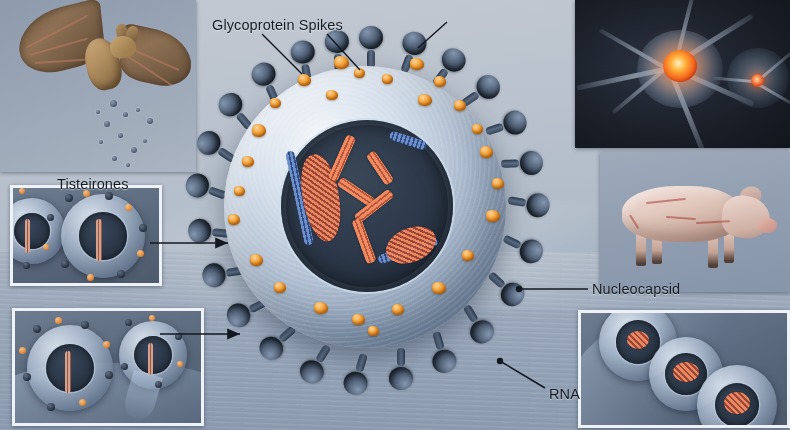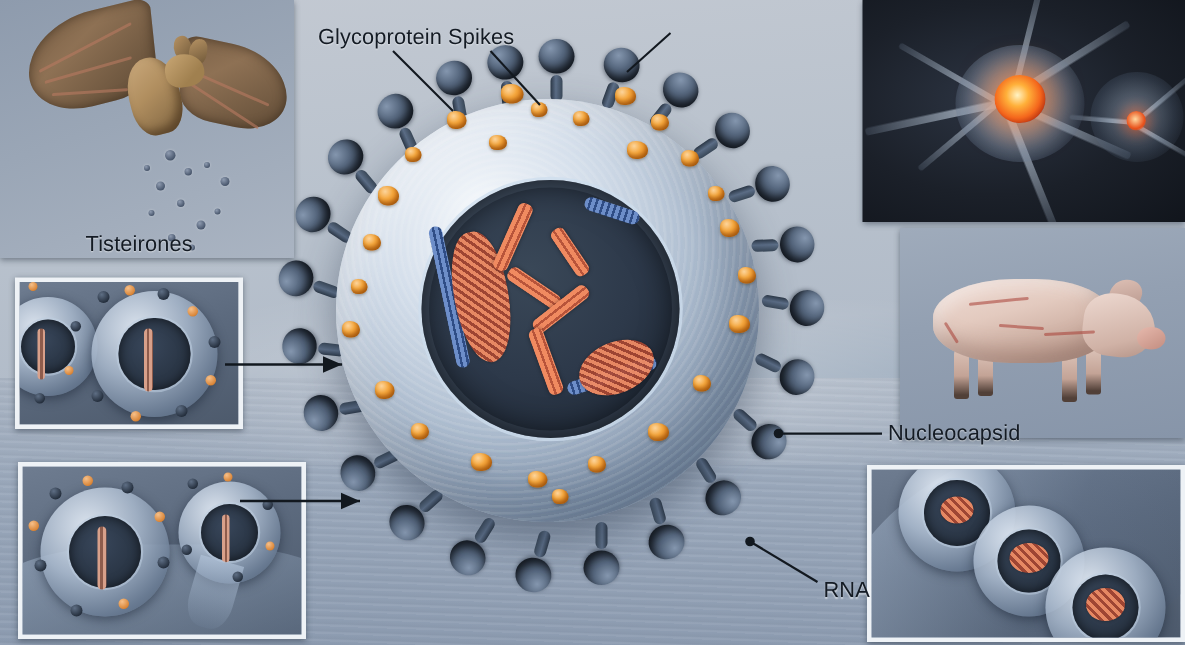--- a/index.html
+++ b/index.html
@@ -647,17 +647,17 @@
     <line x1="160" y1="334" x2="240" y2="334" stroke="#12181f" stroke-width="1.6" marker-end="url(#arrowR)"></line>
 
     <circle cx="519" cy="289" r="3.2" fill="#12181f"></circle>
     <line x1="519" y1="289" x2="588" y2="289" stroke="#12181f" stroke-width="1.5"></line>
 
     <circle cx="500" cy="361" r="3.2" fill="#12181f"></circle>
     <line x1="500" y1="361" x2="545" y2="388" stroke="#12181f" stroke-width="1.5"></line>
   </svg>
 
   <div class="label" style="left:212px;top:17px;">Glycoprotein Spikes</div>
-  <div class="label" style="left:57px;top:155px;">Tisteirones</div>
+  <div class="label" style="left:57px;top:176px;">Tisteirones</div>
   <div class="label" style="left:592px;top:281px;text-align:right;">Nucleocapsid</div>
   <div class="label" style="left:549px;top:386px;">RNA</div>
 
 </div>
 
 </body></html>

